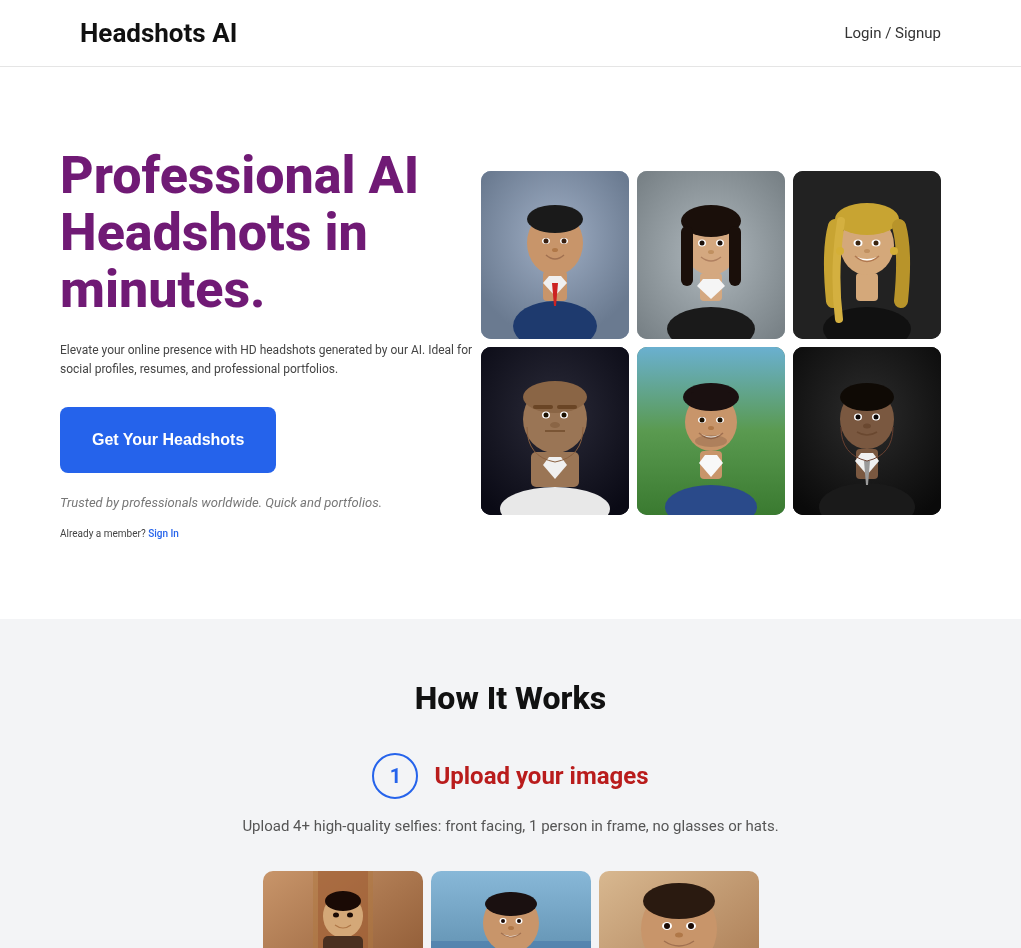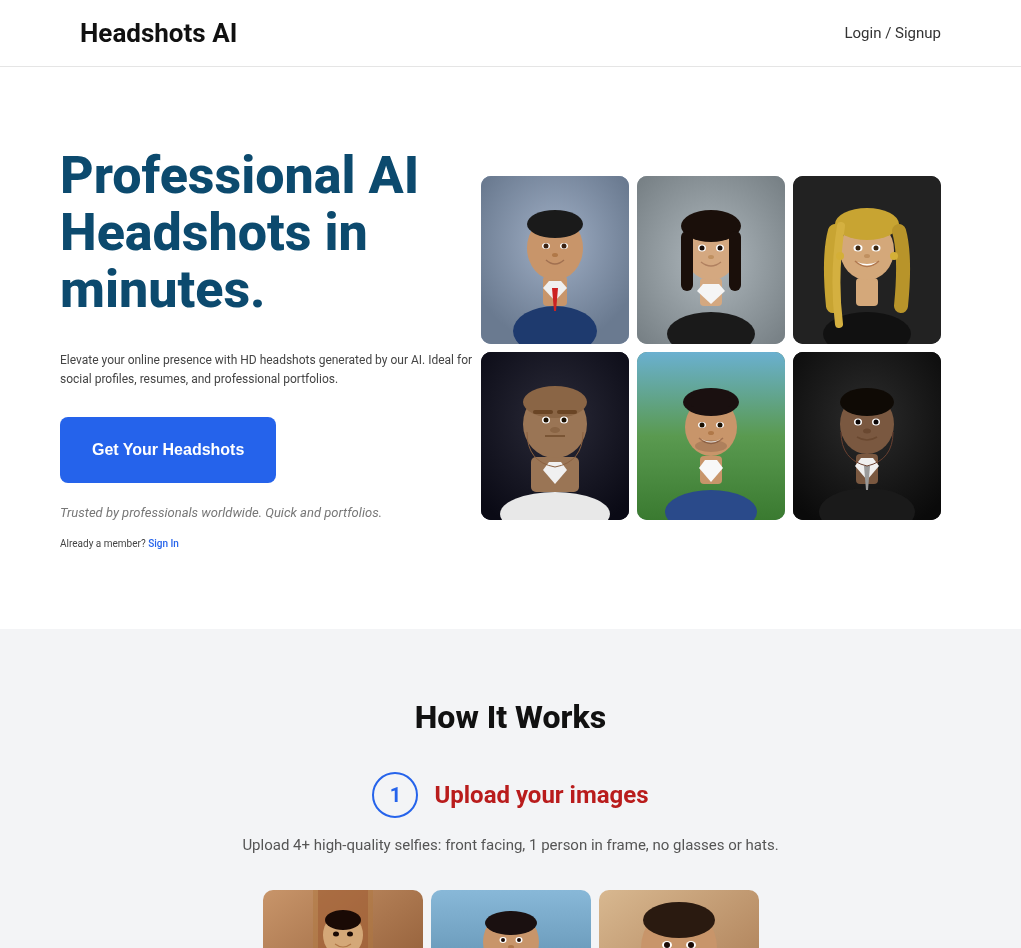--- a/index.html
+++ b/index.html
@@ -49,22 +49,22 @@
 
     .hero-left {
       max-width: 420px;
       flex-shrink: 0;
     }
 
     .hero-title {
       font-size: 52px;
       font-weight: 800;
       line-height: 1.1;
-      color: #0c4a6e;
-      margin-bottom: 32px;
+      color: #701a75;
+      margin-bottom: 22px;
     }
 
     .hero-subtitle {
       font-size: 12px;
       color: #444;
       line-height: 1.6;
       margin-bottom: 28px;
     }
 
     .hero-cta-btn {
@@ -137,21 +137,20 @@
       background: #f3f4f6;
       padding: 60px 80px 50px;
       text-align: center;
     }
 
     .section-title {
       font-size: 32px;
       font-weight: 800;
       color: #111;
       margin-bottom: 36px;
-      margin-top: 9px;
     }
 
     .step-row {
       display: flex;
       align-items: center;
       justify-content: center;
       gap: 16px;
       margin-bottom: 18px;
     }
 

